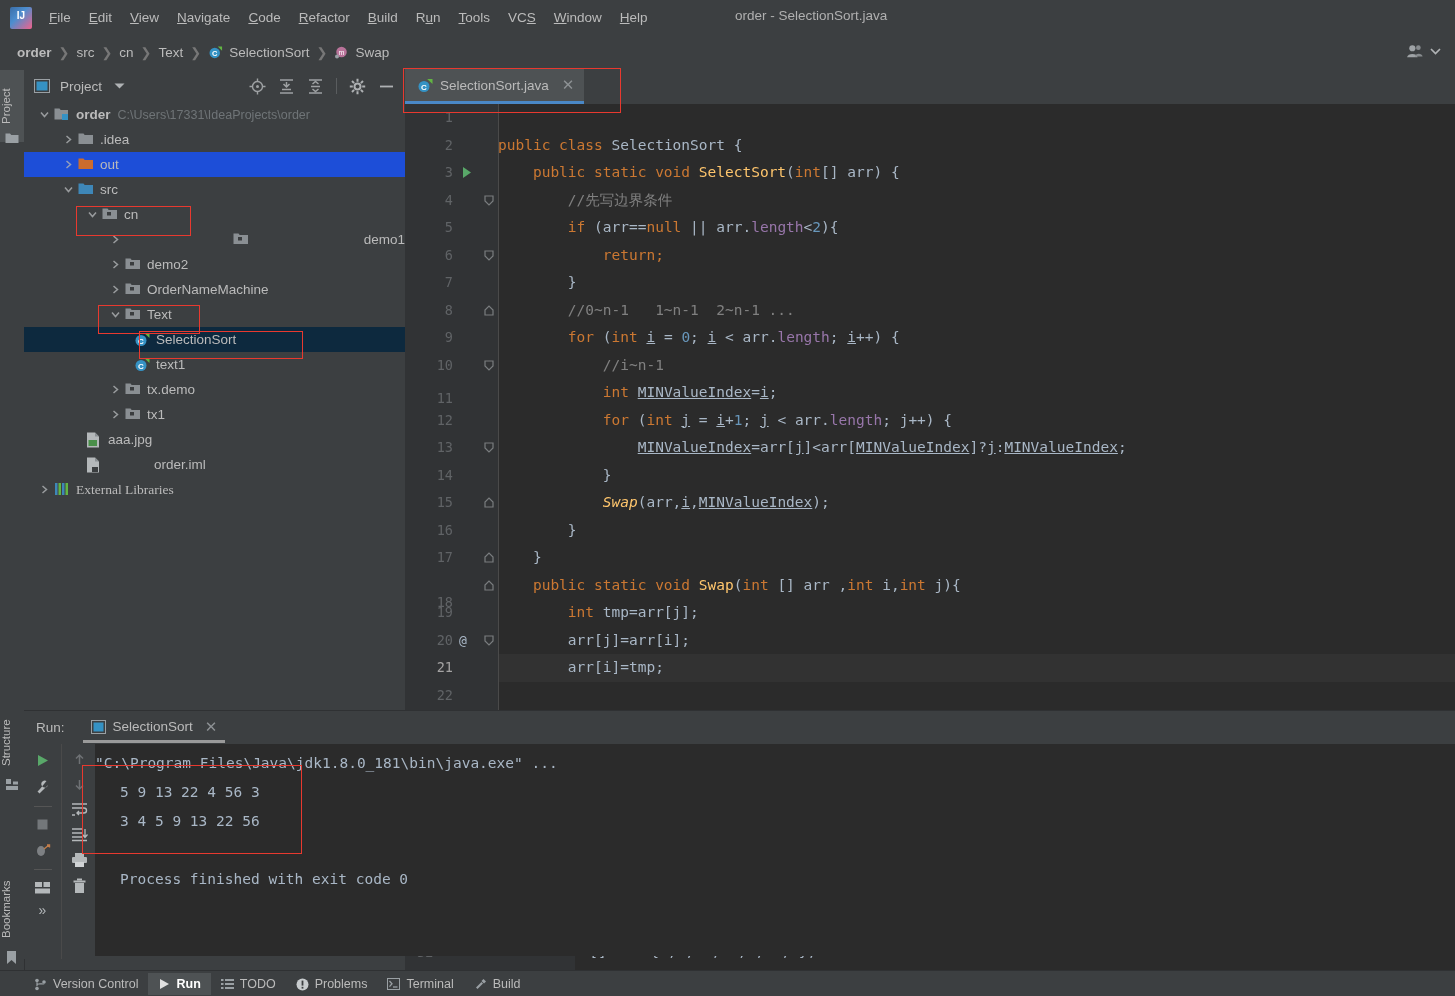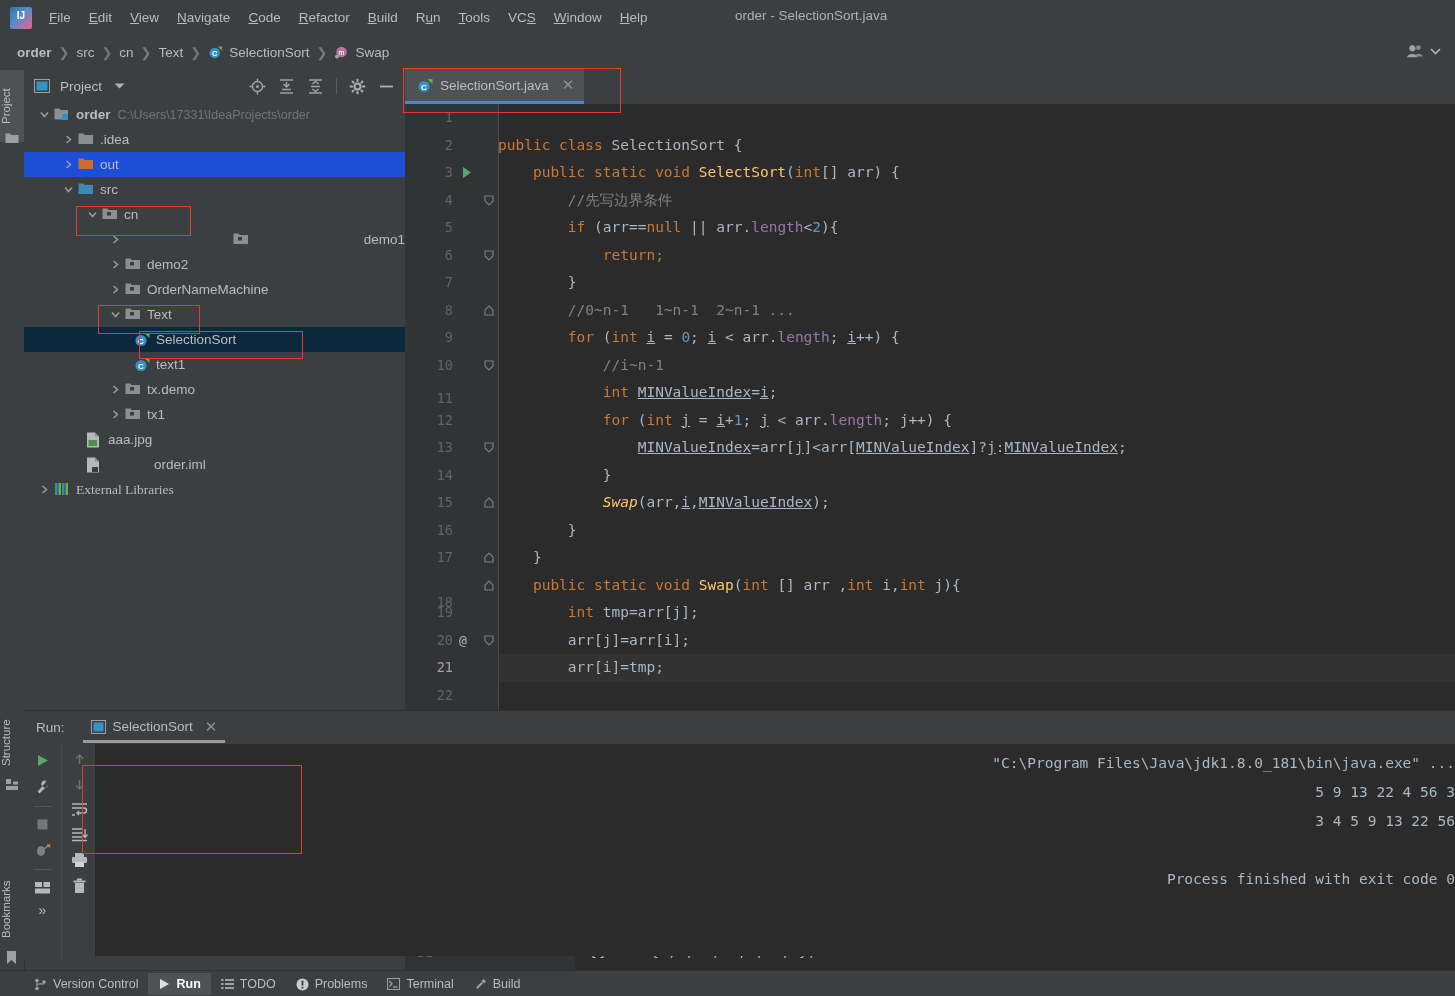--- a/index.html
+++ b/index.html
@@ -100,21 +100,21 @@
   .fld{color:#9876aa;}
   .pln{color:#a9b7c6;}
   .und{text-decoration:underline;}
   .runmark{position:absolute;left:55px;width:14px;height:27.5px;}
   .foldmk{position:absolute;left:77px;width:14px;height:27.5px;}
   .atmark{position:absolute;left:50px;width:16px;height:27.5px;line-height:27.5px;color:#a9b7c6;
           font-family:"DejaVu Sans Mono",monospace;font-size:13px;text-align:center;}
 
   
   .runpanel{position:absolute;left:24px;top:710px;width:1431px;height:240px;background:#3c3f41;
-            border-top:1px solid #2f3133;text-align:right;}
+            border-top:1px solid #2f3133;}
   .run-header{height:33px;display:flex;align-items:center;}
   .run-label{margin-left:12px;color:#bbbbbb;font-size:13.5px;}
   .run-tab{display:flex;align-items:center;gap:7px;margin-left:18px;padding:5px 8px 4px 8px;
            border-bottom:3px solid #9a9a9a;color:#bbbbbb;font-size:13.5px;cursor:pointer;}
   .run-tab .cls{color:#8d9194;font-size:15px;margin-left:5px;}
   .run-body{position:absolute;left:0;top:33px;width:1431px;height:207px;}
   .run-tools{position:absolute;left:0;top:0;width:37px;height:207px;background:#3c3f41;
              display:flex;flex-direction:column;align-items:center;padding-top:8px;gap:10px;}
   .run-tools2{position:absolute;left:37px;top:0;width:34px;height:207px;background:#3c3f41;
               display:flex;flex-direction:column;align-items:center;padding-top:8px;gap:10px;

